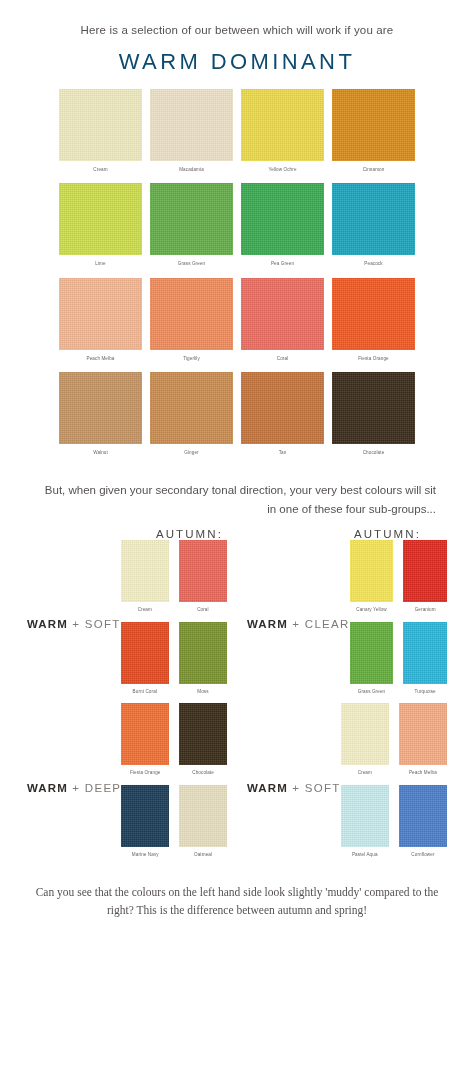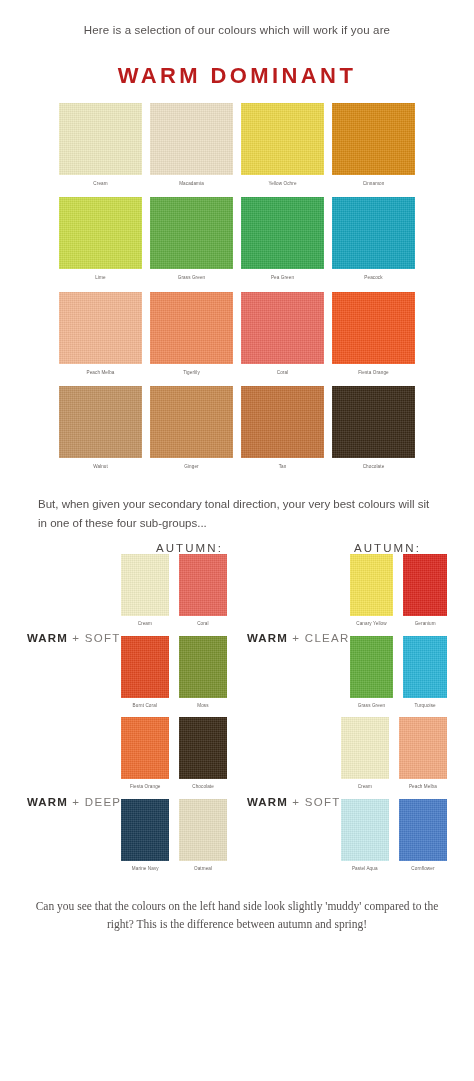--- a/index.html
+++ b/index.html
@@ -31,28 +31,28 @@
     color: #555150;
     letter-spacing: 0.15px;
     line-height: 1.45;
     padding: 22px 28px 0 28px;
   }
 
   .main-title {
     text-align: center;
     font-size: 22px;
     letter-spacing: 3.4px;
-    color: #b91c1c;
-    font-weight: 700;
-    margin-top: 24px;
+    color: #0c4a6e;
+    font-weight: 400;
+    margin-top: 10px;
     margin-bottom: 0;
   }
 
   .mid-text {
-    text-align: left;
+    text-align: right;
     font-size: 11.5px;
     color: #555150;
     line-height: 1.62;
     padding: 0 38px;
     margin-top: 14px;
   }
 
   .closing-text {
     text-align: center;
     font-size: 11.5px;
@@ -182,21 +182,21 @@
     padding-bottom: 9px;
     line-height: 1;
     letter-spacing: 0.1px;
   }
 </style>
 </head>
 <body>
 
 <div class="page">
 
-  <div class="intro-line">Here is a selection of our colours which will work if you are</div>
+  <div class="intro-line">Here is a selection of our between which will work if you are</div>
 
   <div class="main-title">WARM DOMINANT</div>
 
   <div class="main-grid" id="main-grid">
       <div class="swatch-cell">
         <div class="swatch" style="background: rgb(237, 233, 191);"></div>
         <div class="swatch-label">Cream</div>
       </div>
       <div class="swatch-cell">
         <div class="swatch" style="background: rgb(236, 224, 198);"></div>

